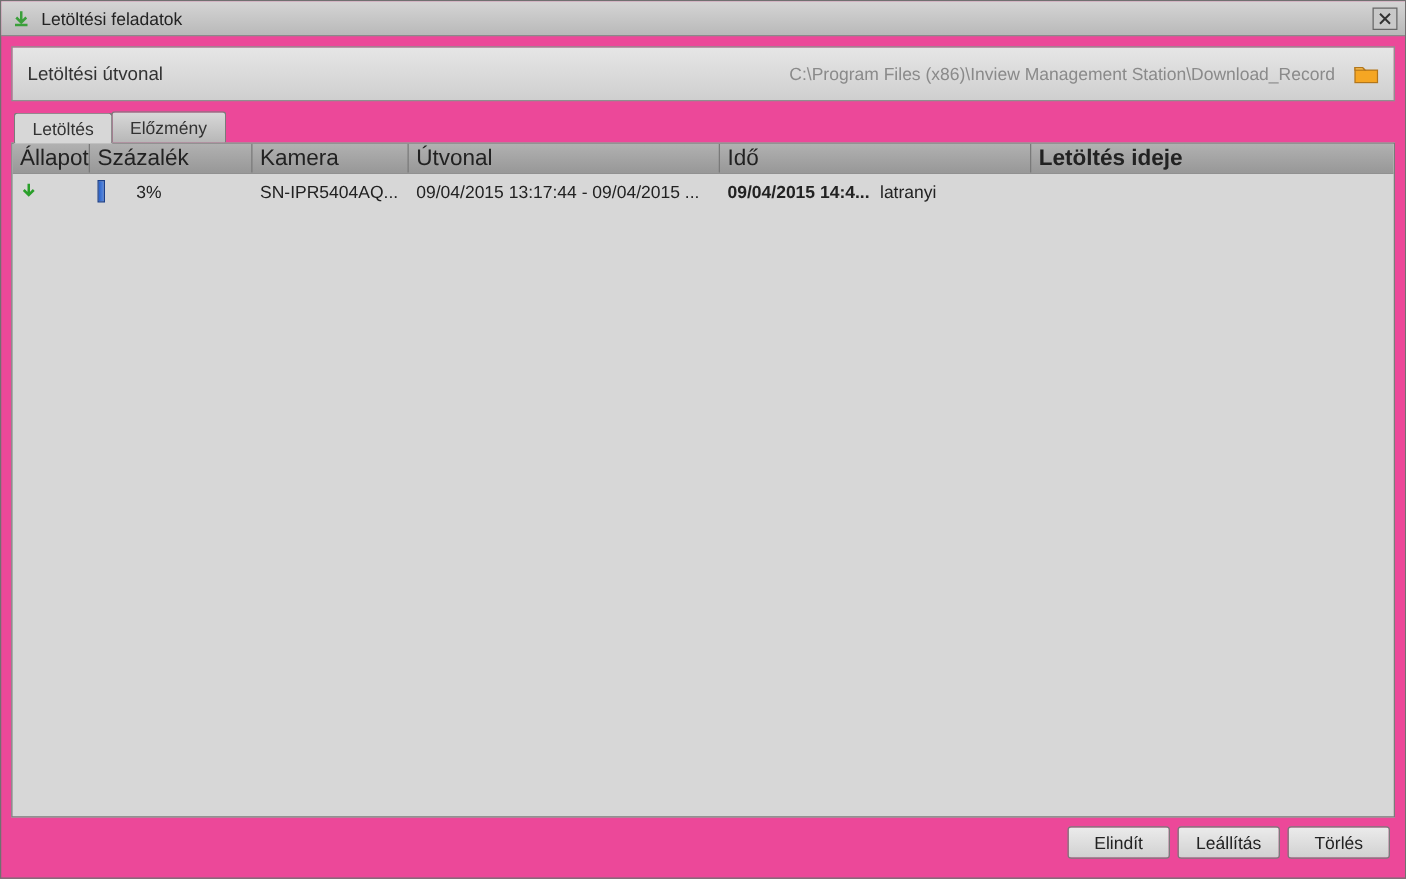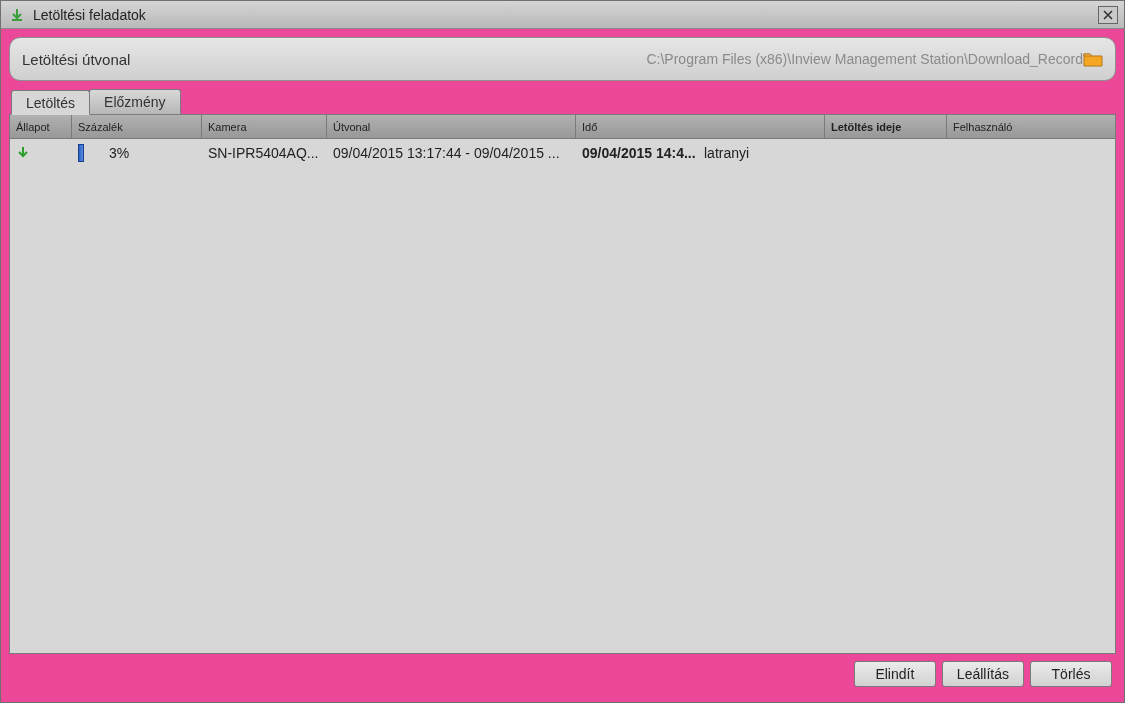--- a/index.html
+++ b/index.html
@@ -33,24 +33,24 @@
       flex: 1;
       padding: 8px;
       display: flex; flex-direction: column;
       gap: 0;
     }
 
     .pathbox {
       height: 44px;
       background: linear-gradient(#e6e6e6, #cfcfcf);
       border: 1px solid #8f8f8f;
-      border-radius: 11px;
+      border-radius: 0;
       display: flex; align-items: center;
       padding: 4px 12px;
-      gap: 0;
+      gap: 15px;
     }
     .pathbox .label { font-size: 15px; color: #333; }
     .pathbox .spacer { flex: 1; }
     .pathbox .path { font-size: 14px; color: #8a8a8a; }
     .folder-btn { cursor: pointer; }
     .folder-btn svg { display: block; }
 
     .tabs-wrap {
       margin-top: 8px;
       display: flex; flex-direction: column;
@@ -93,21 +93,21 @@
     }
     .thead {
       height: 24px;
       background: linear-gradient(#b1b1b1, #989898);
       border-bottom: 1px solid #7a7a7a;
       display: flex;
     }
     .th {
       border-right: 1px solid #7a7a7a;
       padding: 0 6px;
-      font-size: 11px;
+      font-size: 18px;
       color: #222;
       display: flex; align-items: center;
       overflow: hidden; white-space: nowrap; text-overflow: ellipsis;
       cursor: default;
     }
     .th:last-child { border-right: none; flex: 1; }
     .tbody { flex: 1; overflow: auto; }
     .trow {
       height: 28px;
       display: flex;
@@ -197,21 +197,20 @@
       </div>
 
       <div class="table-panel">
         <div class="thead">
           <div class="th c-status">Állapot</div>
           <div class="th c-pct">Százalék</div>
           <div class="th c-cam">Kamera</div>
           <div class="th c-path">Útvonal</div>
           <div class="th c-time">Idő</div>
           <div class="th c-dltime">Letöltés ideje</div>
-          <div class="th c-user">Felhasználó</div>
         </div>
         <div class="tbody">
           <div class="trow">
             <div class="td c-status">
               <span class="dl-arrow">
                 <svg width="14" height="14" viewBox="0 0 14 14">
                   <path d="M7 1 L7 9 M3 6 L7 10 L11 6" stroke="#2a9f2a" stroke-width="2" fill="none"></path>
                 </svg>
               </span>
             </div>

